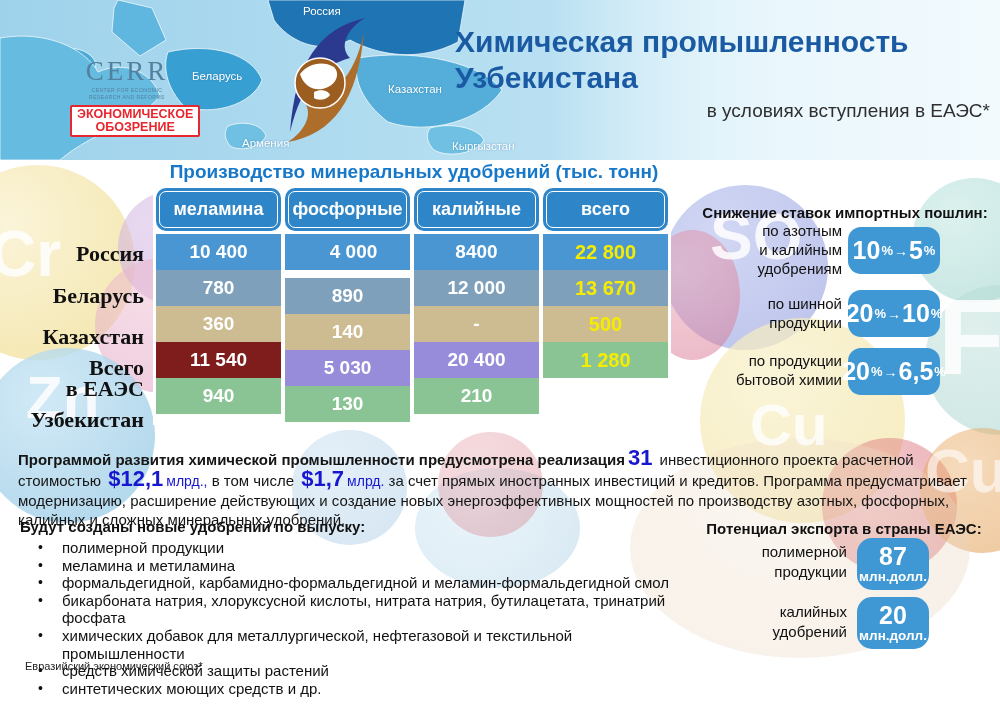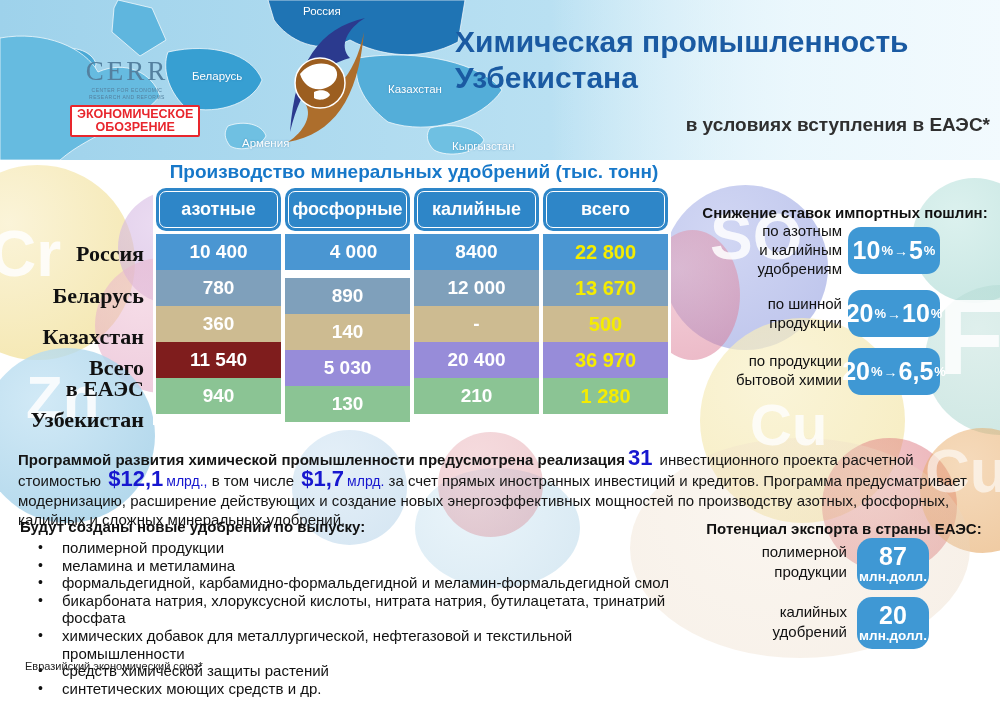--- a/index.html
+++ b/index.html
@@ -18,21 +18,21 @@
   .maplbl{position:absolute;color:#fff;font-size:11.5px;z-index:4;text-shadow:0 0 2px rgba(40,110,160,.6);}
   .cerr{position:absolute;left:72px;top:56px;z-index:5;color:#54809f;text-align:center;width:110px;}
   .cerr .big{font-family:"Liberation Serif",serif;font-size:27px;letter-spacing:3px;}
   .cerr .sub{font-size:5px;letter-spacing:.5px;line-height:1.3;color:#54809f;}
   .eo{position:absolute;left:70px;top:105px;z-index:5;background:#fff;border:2px solid #e8262d;
       border-radius:2px;padding:1px 5px;color:#e8262d;font-weight:bold;font-size:12.5px;
       line-height:1.05;text-align:center;}
   .eaeu{position:absolute;left:250px;top:10px;z-index:4;}
   .btitle{position:absolute;left:455px;top:24px;z-index:6;width:535px;}
   .btitle .t{font-size:30px;font-weight:bold;color:#1a5aa2;line-height:1.2;}
-  .btitle .s{font-size:19px;color:#2f2f2f;text-align:right;margin-top:18px;font-weight:bold;}
+  .btitle .s{font-size:19px;color:#2f2f2f;text-align:right;margin-top:4px;}
   
   .ttitle{position:absolute;left:153px;top:161px;width:522px;text-align:center;z-index:4;
           font-size:19px;font-weight:bold;color:#1778c9;}
   .ftable{position:absolute;left:153px;top:185px;z-index:4;background:#fff;padding:3px;
           display:grid;grid-template-columns:repeat(4,125px);column-gap:4px;}
   .thead{height:43px;background:#2e86c8;border-radius:10px;margin-bottom:3px;position:relative;
          display:flex;align-items:center;justify-content:center;color:#fff;font-weight:bold;font-size:18px;}
   .thead::after{content:"";position:absolute;inset:3px;border:1.5px solid #fff;border-radius:7px;}
   .tcell{height:36px;display:flex;align-items:center;justify-content:center;
          color:#fff;font-weight:bold;font-size:19px;}
@@ -162,21 +162,21 @@
     <div class="rlabel">Россия</div>
     <div class="rlabel">Беларусь</div>
     <div class="rlabel">Казахстан</div>
     <div class="rlabel">Всего
 в ЕАЭС</div>
     <div class="rlabel">Узбекистан</div>
   </div>
 
   <div class="ftable">
     <div class="tcol">
-      <div class="thead">азотные</div>
+      <div class="thead">меламина</div>
       <div class="tcell r0" style="background: rgb(74, 150, 210);">10 400</div>
       <div class="tcell r1" style="background: rgb(127, 160, 187);">780</div>
       <div class="tcell r2" style="background: rgb(205, 187, 145);">360</div>
       <div class="tcell r3" style="background: #7f1d1d;">11 540</div>
       <div class="tcell r4" style="background: rgb(139, 196, 148);">940</div>
     </div>
     <div class="tcol">
       <div class="thead">фосфорные</div>
       <div class="tcell r0" style="background: rgb(74, 150, 210); padding-left: 12px;">4 000</div>
       <div class="tcell r1" style="background: rgb(127, 160, 187); margin-top: 8px;">890</div>
@@ -190,21 +190,20 @@
       <div class="tcell r1" style="background: rgb(127, 160, 187);">12 000</div>
       <div class="tcell r2" style="background: rgb(205, 187, 145);">-</div>
       <div class="tcell r3" style="background: rgb(151, 140, 217);">20 400</div>
       <div class="tcell r4" style="background: rgb(139, 196, 148);">210</div>
     </div>
     <div class="tcol total">
       <div class="thead">всего</div>
       <div class="tcell r0" style="background: rgb(74, 150, 210);">22 800</div>
       <div class="tcell r1" style="background: rgb(127, 160, 187);">13 670</div>
       <div class="tcell r2" style="background: rgb(205, 187, 145);">500</div>
-      <div class="tcell r3" style="background: rgb(151, 140, 217);">36 970</div>
       <div class="tcell r4" style="background: rgb(139, 196, 148);">1 280</div>
     </div>
   </div>
 
   <div class="duties">
     <div class="dtitle">Снижение ставок импортных пошлин:</div>
 
     <div class="dlabel" style="top:22px;">по азотным
 и калийным
 удобрениям</div>

